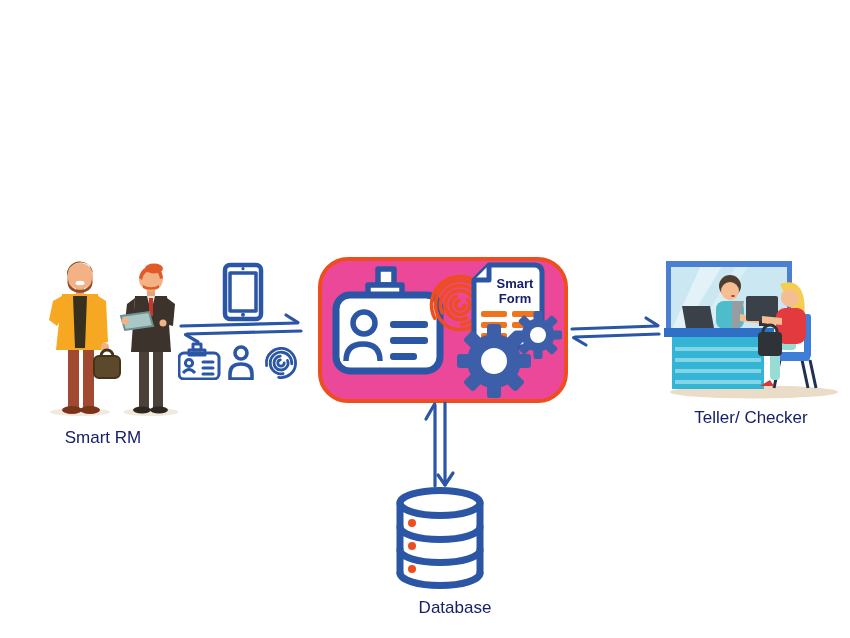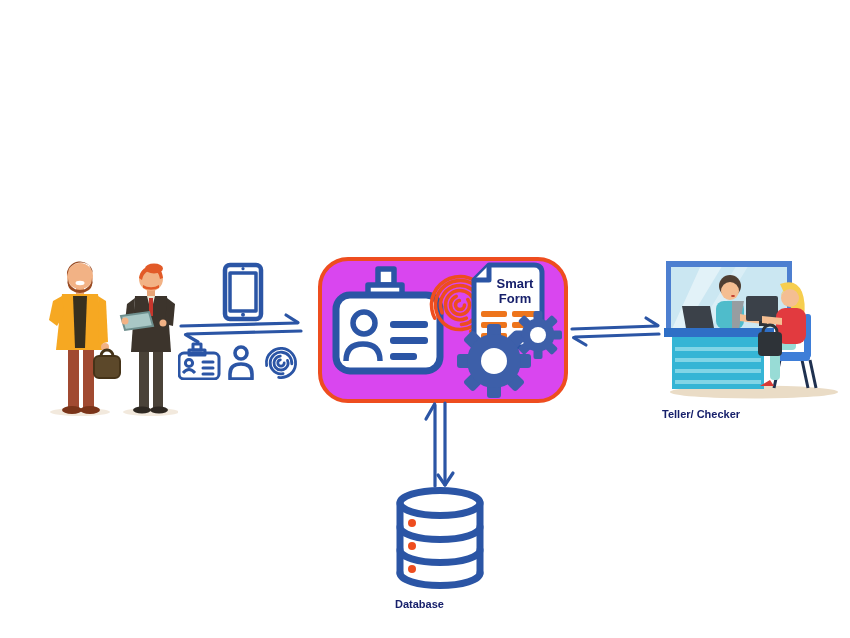--- a/index.html
+++ b/index.html
@@ -1,30 +1,30 @@
 <!DOCTYPE html>
 <html style="--icon-blue: #2B55A5; --accent-orange: #EE4D1F; --form-bar-orange: #EE751C; --gear-blue: #3D5FA9; --label-navy: #17206B;"><head>
 <meta charset="utf-8">
 <style>
   html,body{margin:0;padding:0;background:#fff;}
   #canvas{position:relative;width:850px;height:638px;background:#fff;overflow:hidden;
           font-family:"Liberation Sans",sans-serif;}
   .abs{position:absolute;}
-  .label{color:var(--label-navy);font-weight:bold;font-size:11px;
+  .label{color:var(--label-navy);font-weight:normal;font-size:17px;text-align:center;
          font-family:"Liberation Sans",sans-serif;}
   .st-blue{stroke:var(--icon-blue);}
   .f-blue{fill:var(--icon-blue);}
   .st-orange{stroke:var(--accent-orange);}
   .f-orange{fill:var(--accent-orange);}
   .f-bar{fill:var(--form-bar-orange);}
   .f-gear{fill:var(--gear-blue);}
   .doc-text{fill:var(--label-navy);font-weight:bold;font-size:13px;
             font-family:"Liberation Sans",sans-serif;}
   #process-box{border:4px solid var(--accent-orange);border-radius:30px;box-sizing:border-box;
-               background:#d946ef;}
+               background:#ec4899;}
 </style>
 </head>
 <body>
 
 <div id="canvas">
 
   <svg class="abs" style="left:28px;top:250px;" width="150" height="175" viewBox="0 0 150 175">
 
     <g>
       <ellipse cx="52" cy="162" rx="30" ry="4" fill="#F2E9DD"></ellipse>
@@ -62,20 +62,21 @@
       <ellipse cx="114" cy="160" rx="9" ry="3.5" fill="#2E2822"></ellipse>
       <ellipse cx="131" cy="160" rx="9" ry="3.5" fill="#2E2822"></ellipse>
       <rect x="119" y="38" width="8" height="8" fill="#E8A476"></rect>
       <circle cx="123" cy="29" r="12" fill="#F2B285"></circle>
       <ellipse cx="126" cy="18.5" rx="9" ry="5" fill="#E25A28"></ellipse>
       <path d="M111,28 q1,-8 8,-11 l1,4 q-5,3 -6,9 z" fill="#E25A28"></path>
       <path d="M135,28 q-1,-9 -7,-12 l-1,4 q4,3 5,9 z" fill="#E25A28"></path>
       <path d="M115,35 a12,9 0 0 0 16,0 l0,3 a12,7 0 0 1 -16,0 z" fill="#E25A28"></path>
     </g>
   </svg>
+  <div class="abs label" style="left:28px;top:428px;width:150px;">Smart RM</div>
 
   <svg class="abs" style="left:178px;top:262px;" width="126" height="118" viewBox="0 0 126 118">
 
     <g fill="none" class="st-blue" stroke-linejoin="round">
       <rect x="47" y="3" width="36" height="54" rx="5" stroke-width="4.5" fill="#fff"></rect>
       <rect x="52" y="11" width="26" height="38" stroke-width="3.5" fill="#fff"></rect>
       <circle cx="65" cy="6.7" r="1.6" class="f-blue" stroke="none"></circle>
       <circle cx="65" cy="52.8" r="2" class="f-blue" stroke="none"></circle>
     </g>
 

